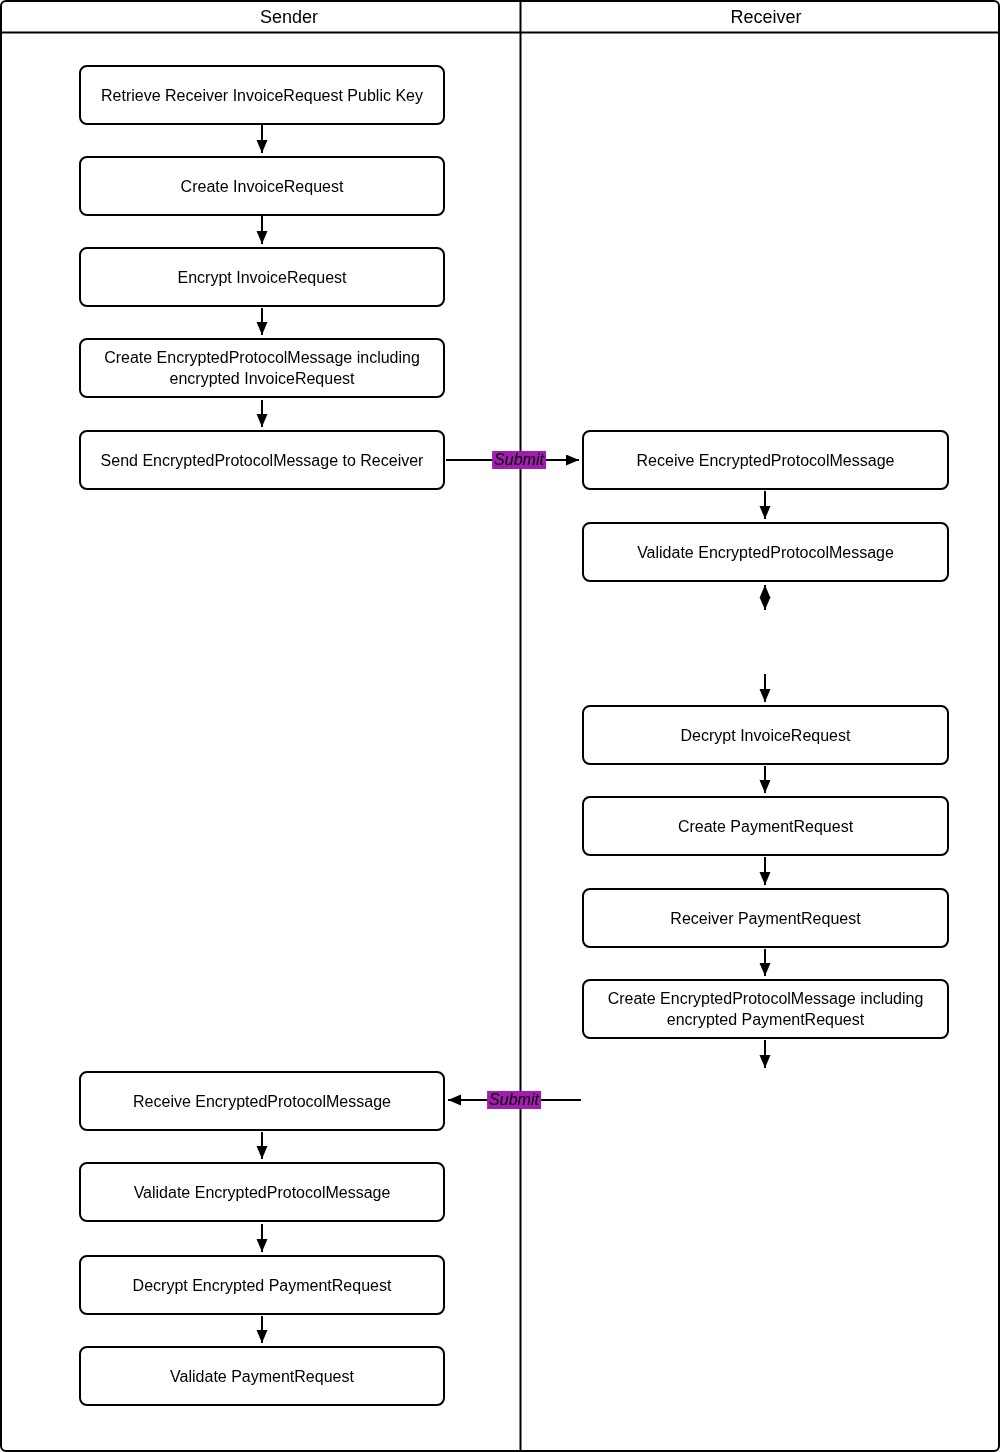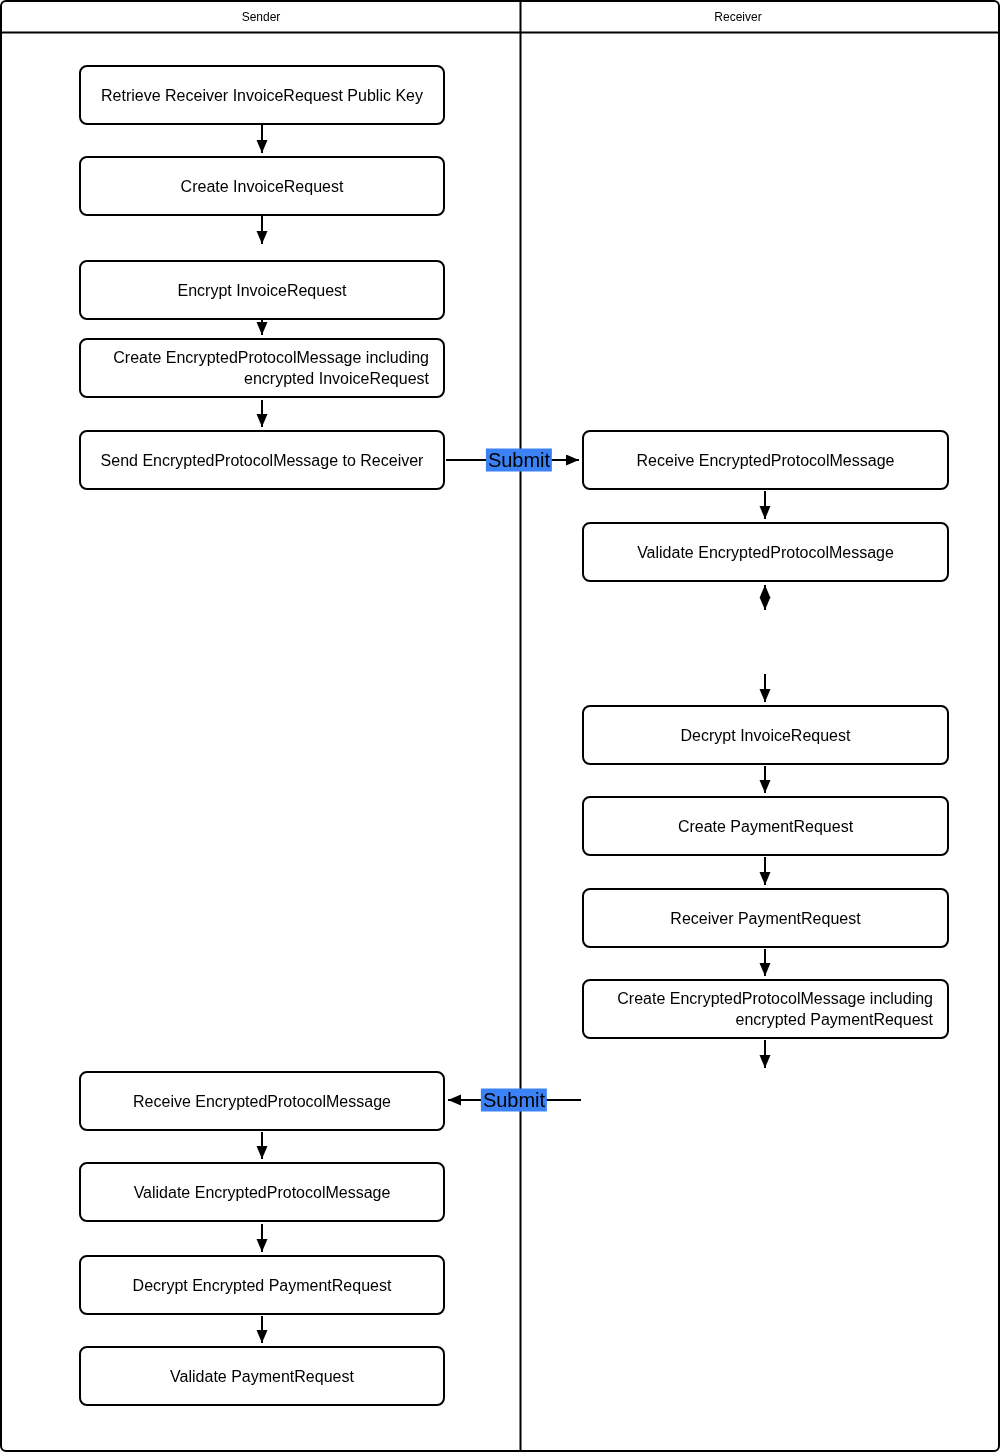--- a/index.html
+++ b/index.html
@@ -27,52 +27,54 @@
     height: 1452px;
     z-index: 1;
     pointer-events: none;
   }
   .lane-header-label {
     position: absolute;
     top: 0;
     height: 30px;
     line-height: 30px;
     text-align: center;
-    font-size: 12px;
+    font-size: 18px;
     z-index: 2;
+    padding-left: 28px;
   }
   .lane-header-label.sender { left: 0; width: 518px; }
   .lane-header-label.receiver { left: 518px; width: 436px; }
   .box {
     position: absolute;
     width: 366px;
     height: 60px;
     box-sizing: border-box;
     border: 2px solid #000000;
     border-radius: 8px;
     background: #ffffff;
     display: flex;
     align-items: center;
     justify-content: center;
-    text-align: right;
+    text-align: center;
     font-size: 16px;
     line-height: 21px;
     padding: 2px 14px;
     z-index: 2;
   }
   .box.s { left: 77px; }
   .box.r { left: 580px; width: 367px; }
   .edge-label {
     position: absolute;
     transform: translate(-50%, -50%);
-    background: #3b82f6;
-    font-size: 20px;
+    background: #a21caf;
+    font-size: 16px;
     padding: 0 2px;
     z-index: 3;
     white-space: nowrap;
+    font-style: italic;
   }
 </style>
 </head>
 <body>
 
 <div class="diagram">
 
   <svg class="connector-layer" width="1000" height="1452" viewBox="0 0 1000 1452" xmlns="http://www.w3.org/2000/svg">
     <defs>
       <marker id="arrow" markerUnits="userSpaceOnUse" markerWidth="14" markerHeight="12" refX="13" refY="5.5" orient="auto">
@@ -102,21 +104,21 @@
 
     <line x1="444" y1="458" x2="577" y2="458" stroke="#000000" stroke-width="2" marker-end="url(#arrow)"></line>
     <line x1="579" y1="1098" x2="446" y2="1098" stroke="#000000" stroke-width="2" marker-end="url(#arrow)"></line>
   </svg>
 
   <div class="lane-header-label sender">Sender</div>
   <div class="lane-header-label receiver">Receiver</div>
 
   <div class="box s" style="top:63px">Retrieve Receiver InvoiceRequest Public Key</div>
   <div class="box s" style="top:154px">Create InvoiceRequest</div>
-  <div class="box s" style="top:258px">Encrypt InvoiceRequest</div>
+  <div class="box s" style="top:245px">Encrypt InvoiceRequest</div>
   <div class="box s" style="top:336px">Create EncryptedProtocolMessage including encrypted InvoiceRequest</div>
   <div class="box s" style="top:428px">Send EncryptedProtocolMessage to Receiver</div>
   <div class="box s" style="top:1069px">Receive EncryptedProtocolMessage</div>
   <div class="box s" style="top:1160px">Validate EncryptedProtocolMessage</div>
   <div class="box s" style="top:1253px">Decrypt Encrypted PaymentRequest</div>
   <div class="box s" style="top:1344px">Validate PaymentRequest</div>
 
   <div class="box r" style="top:428px">Receive EncryptedProtocolMessage</div>
   <div class="box r" style="top:520px">Validate EncryptedProtocolMessage</div>
   <div class="box r" style="top:703px">Decrypt InvoiceRequest</div>

